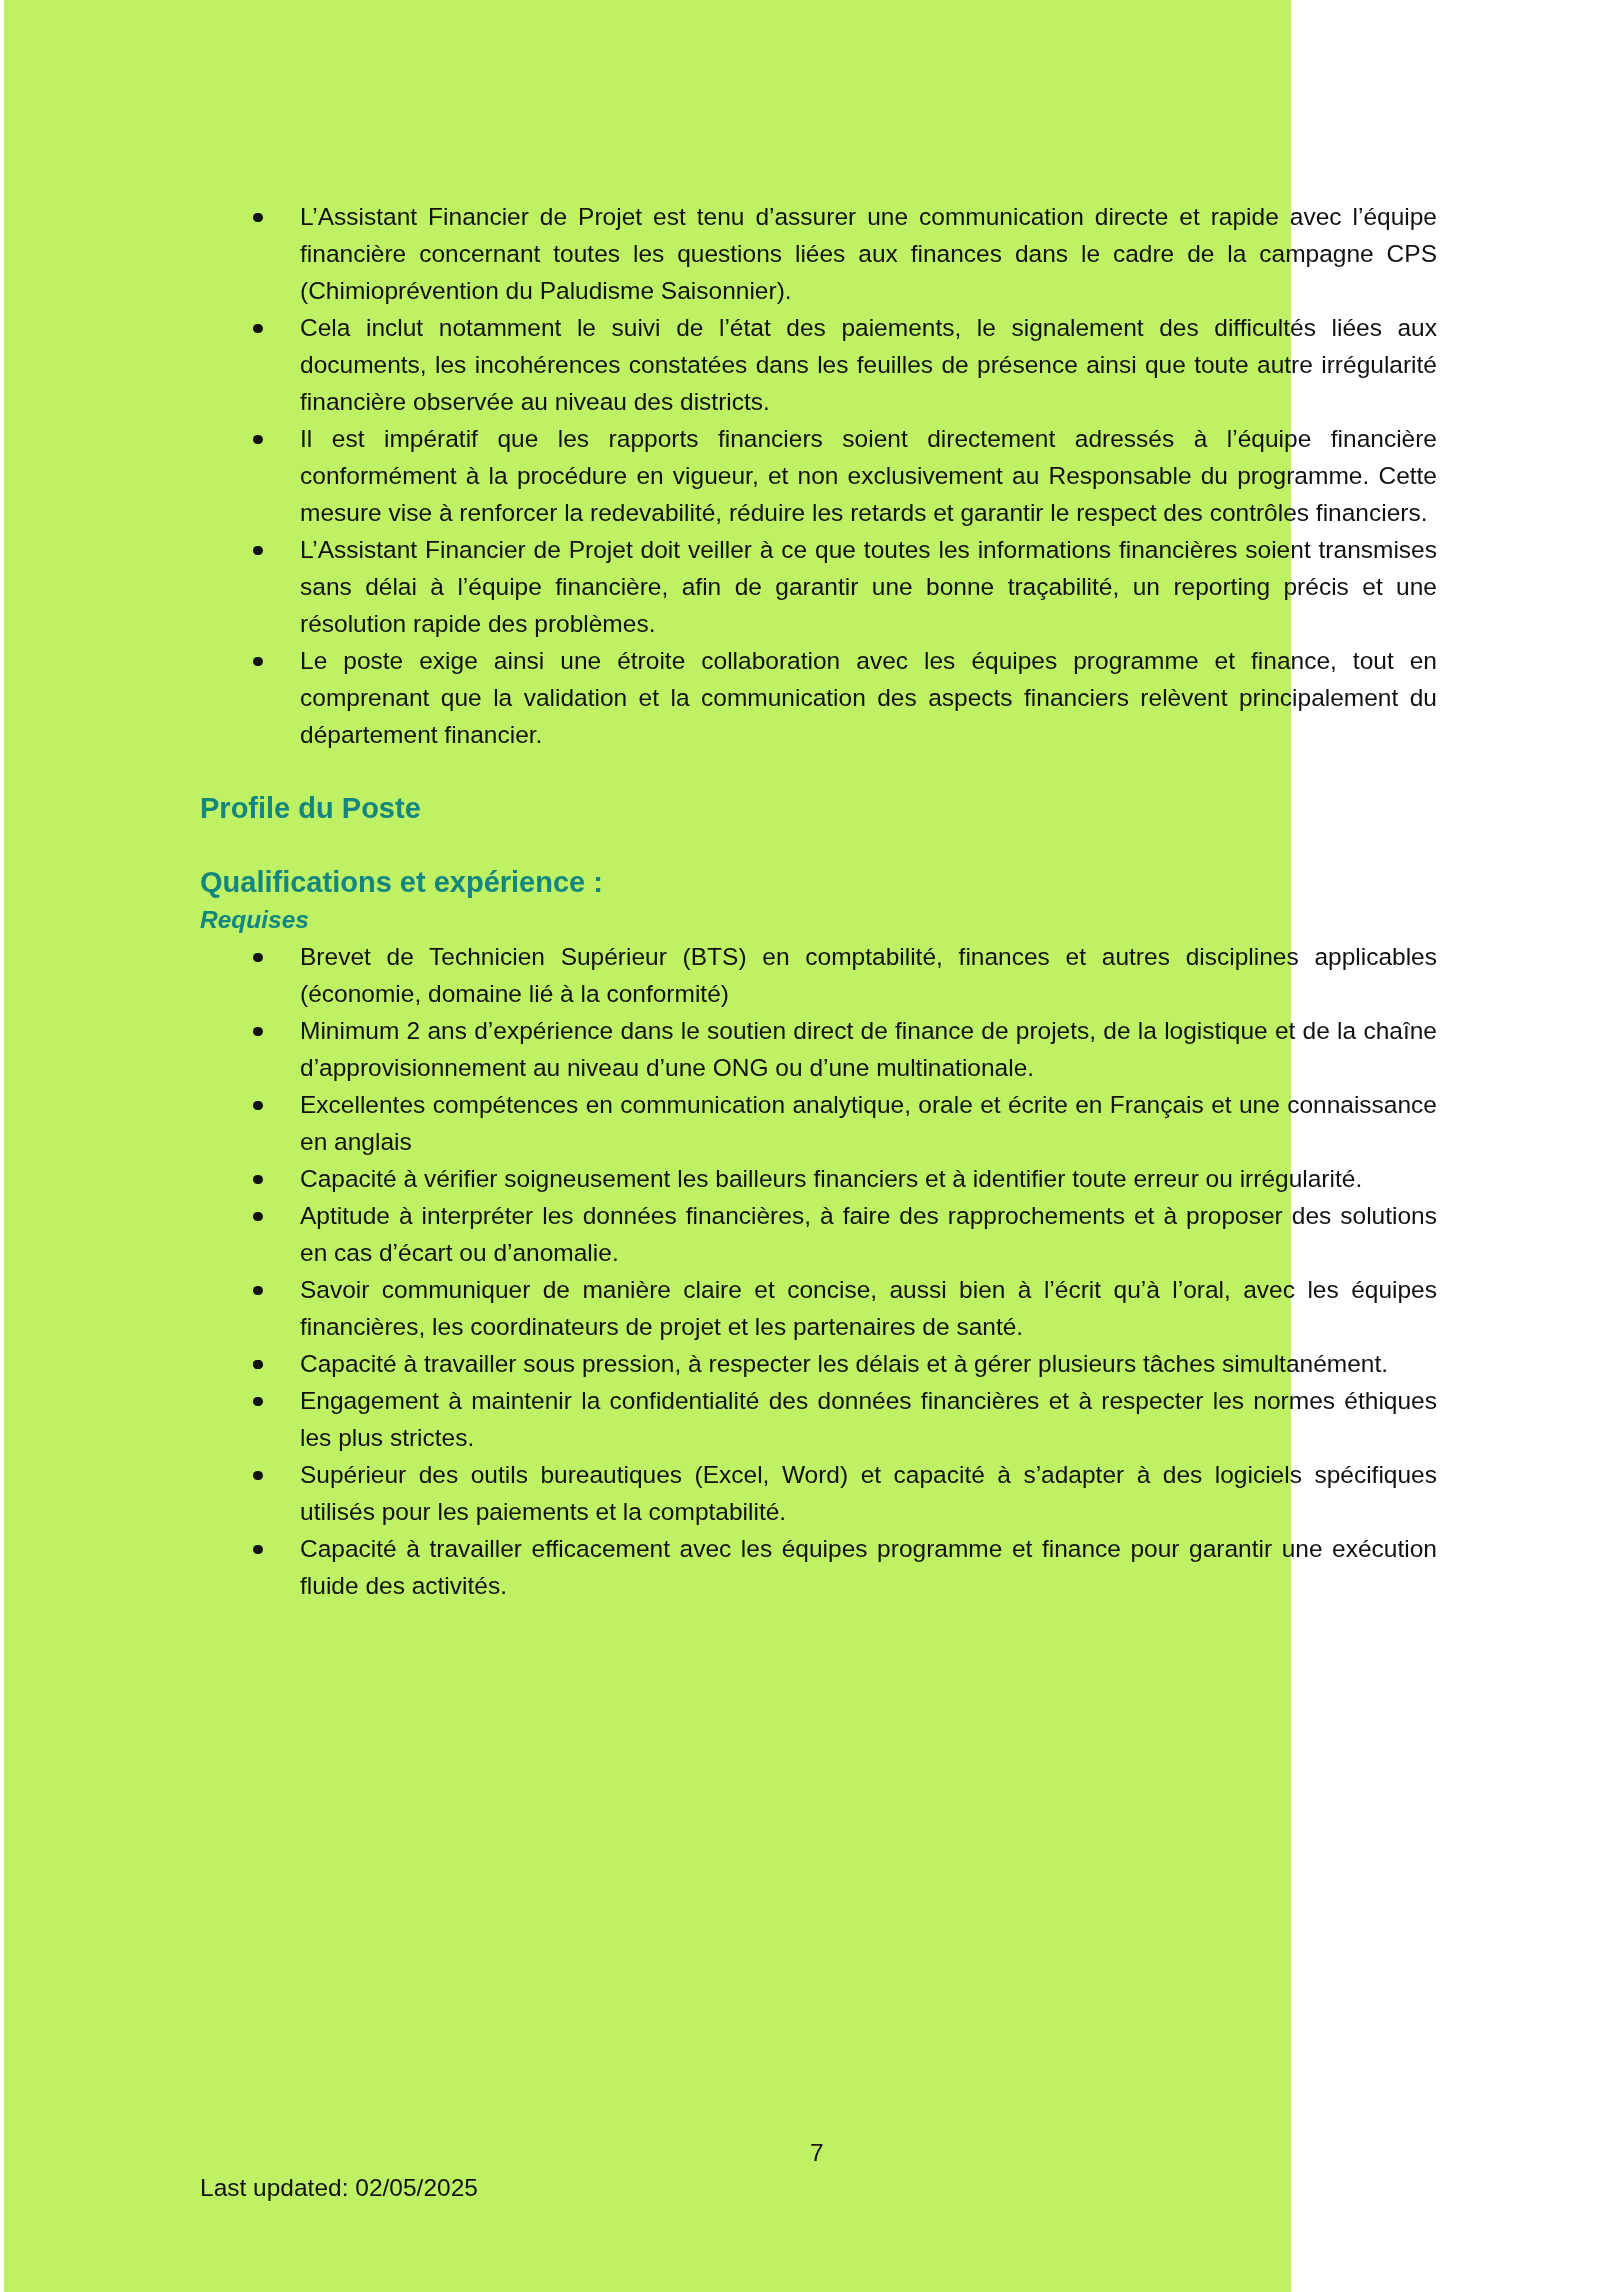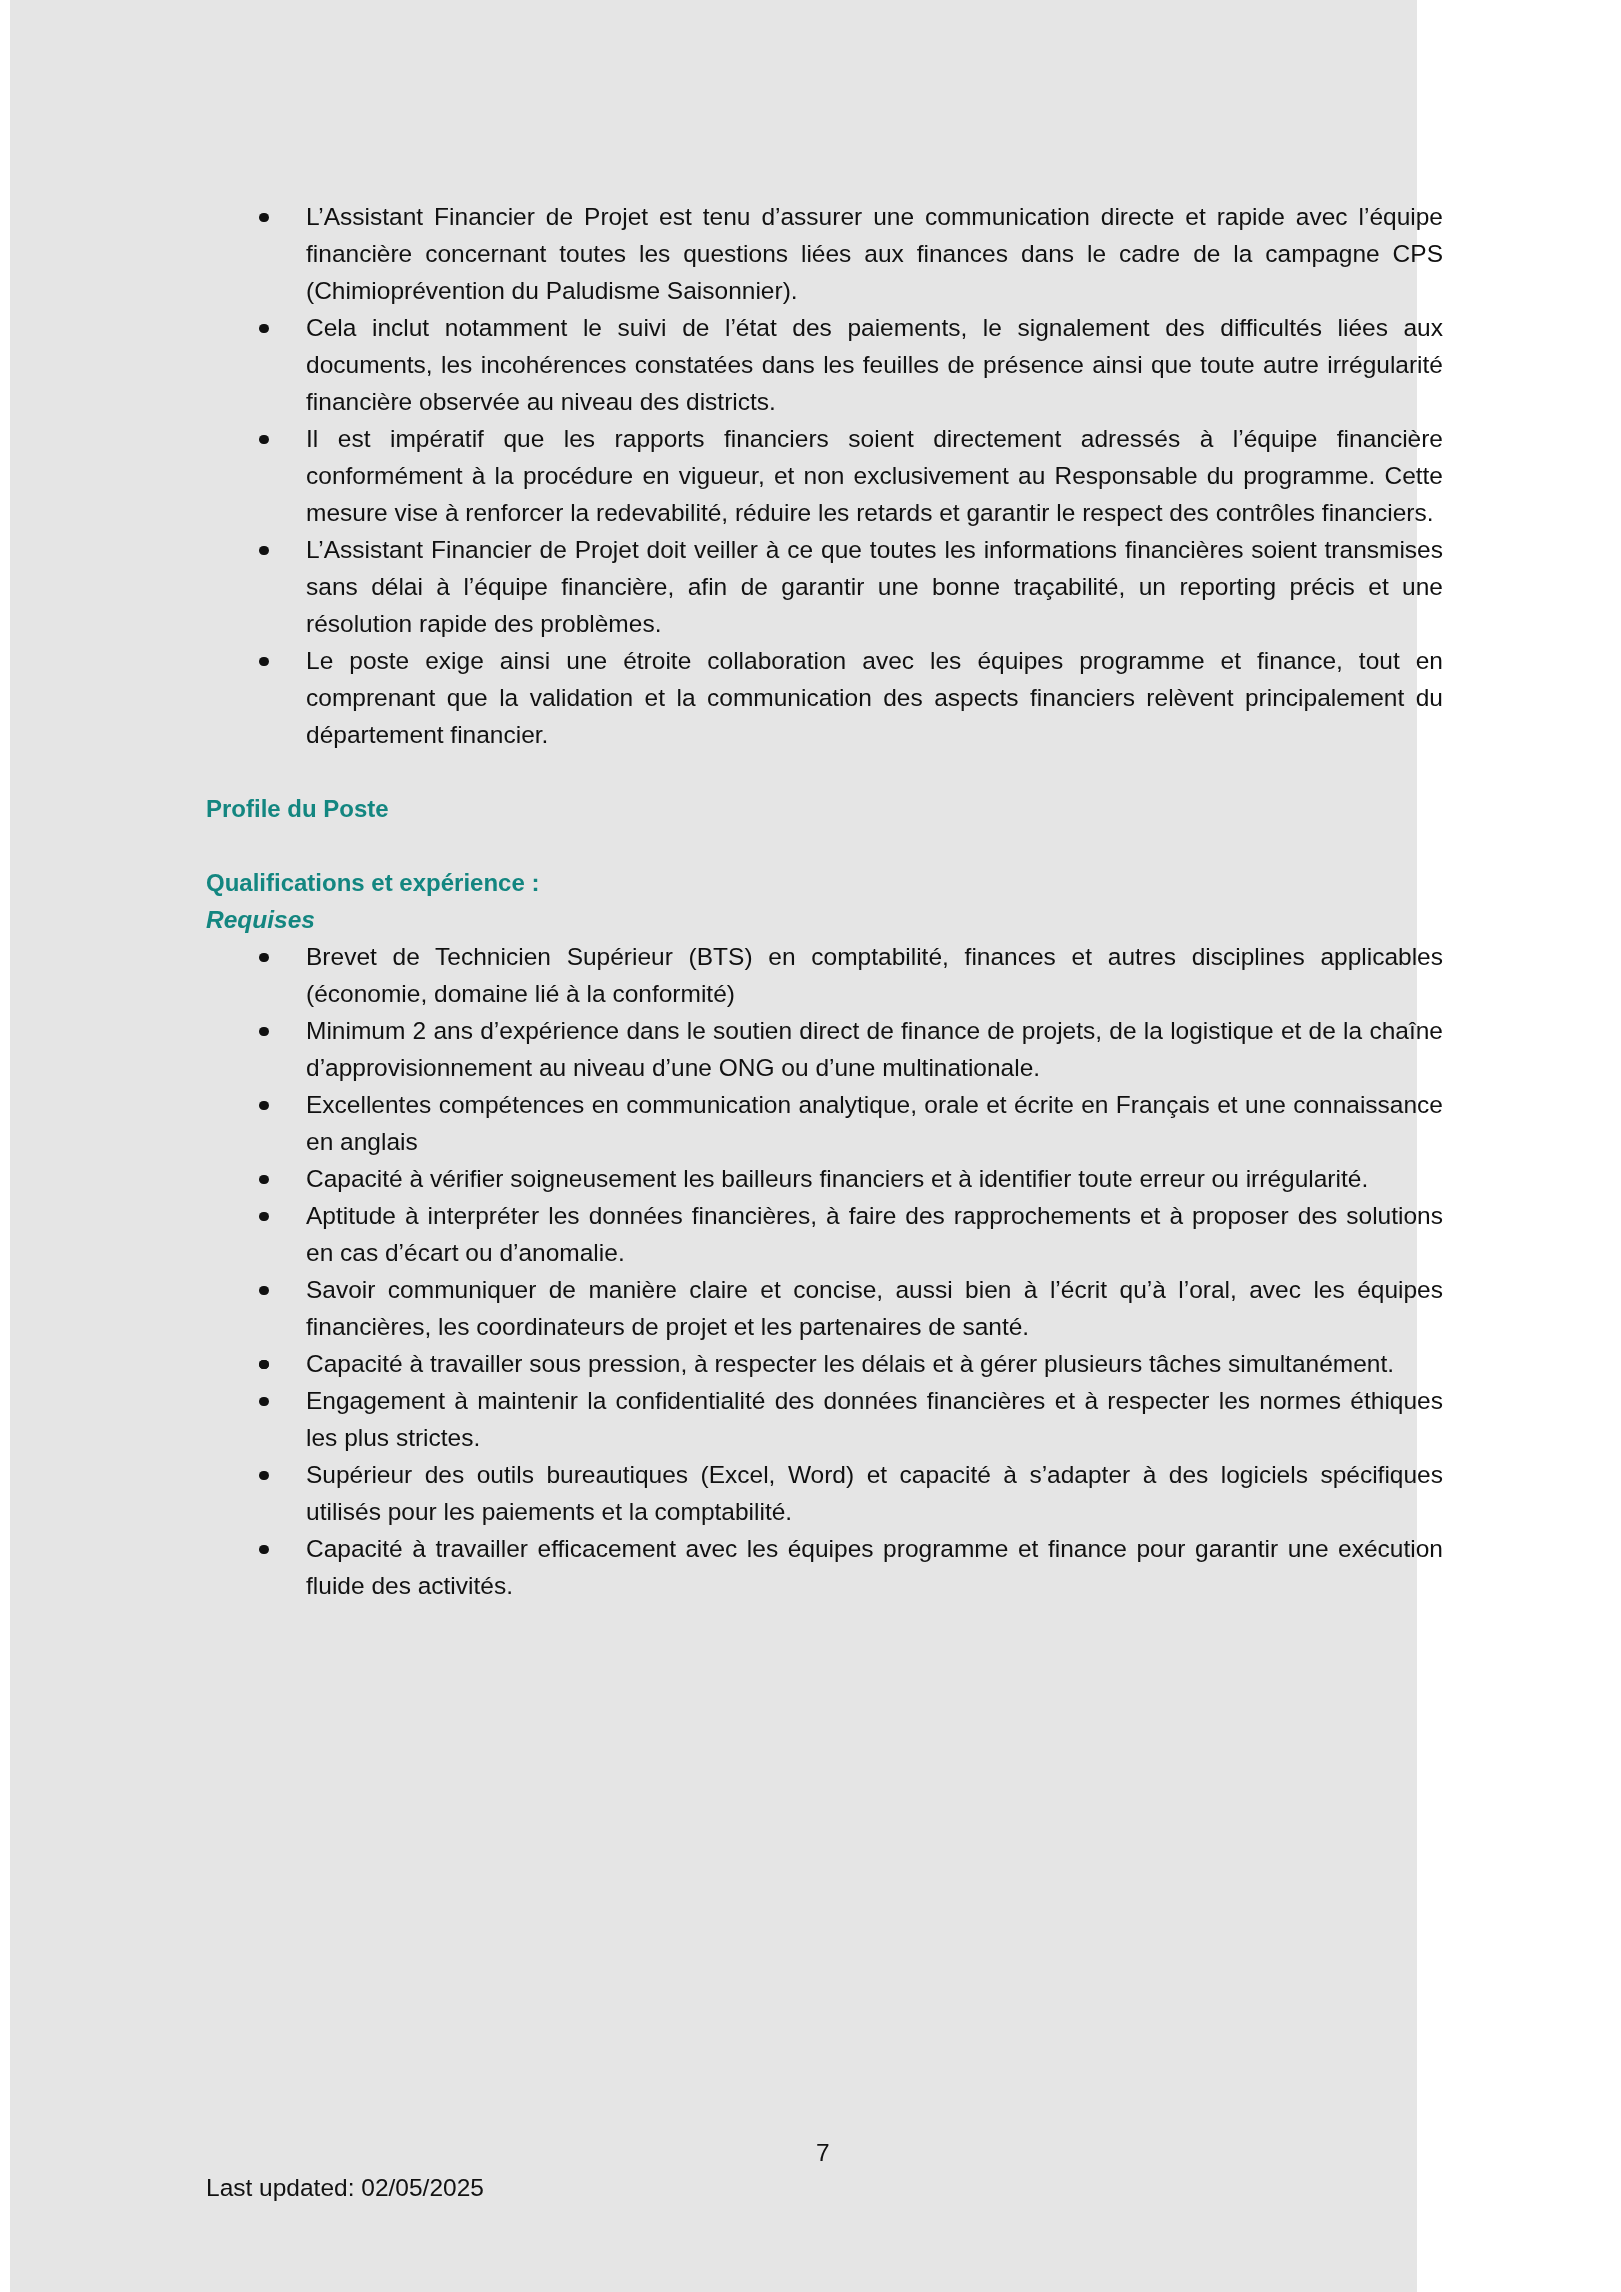--- a/index.html
+++ b/index.html
@@ -1,25 +1,25 @@
 <!DOCTYPE html>
 <html><head>
 <meta charset="utf-8">
 <style>
   html, body { margin: 0; padding: 0; background: #ffffff; }
   body { width: 1621px; height: 2293px; position: relative; overflow: hidden;
          font-family: "Liberation Sans", sans-serif; color: #111; }
-  .page { position: absolute; left: 10px; top: 0; width: 1407px; height: 2293px; background:#e5e5e5; }
+  .page { position: absolute; left: 4px; top: 0; width: 1287px; height: 2293px; background:#bef264; }
   .content { position: absolute; left: 196px; top: 198px; width: 1237px; }
   ul.bullets { list-style: none; margin: 0; padding: 0; }
   ul.bullets li { position: relative; padding-left: 100px; font-size: 24.5px; line-height: 37px;
                   text-align: justify; }
   ul.bullets li .dot { position: absolute; left: 53px; top: 14.7px; width: 9.8px; height: 9.8px;
                        border-radius: 50%; background: #111; }
-  .h { color: #138680; font-weight: bold; font-size: 24px; line-height: 37px; }
+  .h { color: #138680; font-weight: bold; font-size: 29px; line-height: 37px; }
   .hi { color: #138680; font-weight: bold; font-style: italic; font-size: 24.5px; line-height: 37px; }
   .sp1 { height: 37px; }
   .page-num { position: absolute; left: 806px; top: 2139px; font-size: 24.5px; }
   .footer { position: absolute; left: 196px; top: 2174px; font-size: 24.5px; text-align: right; }
 </style>
 </head>
 <body>
 
 <div class="page">
   <div class="content">

